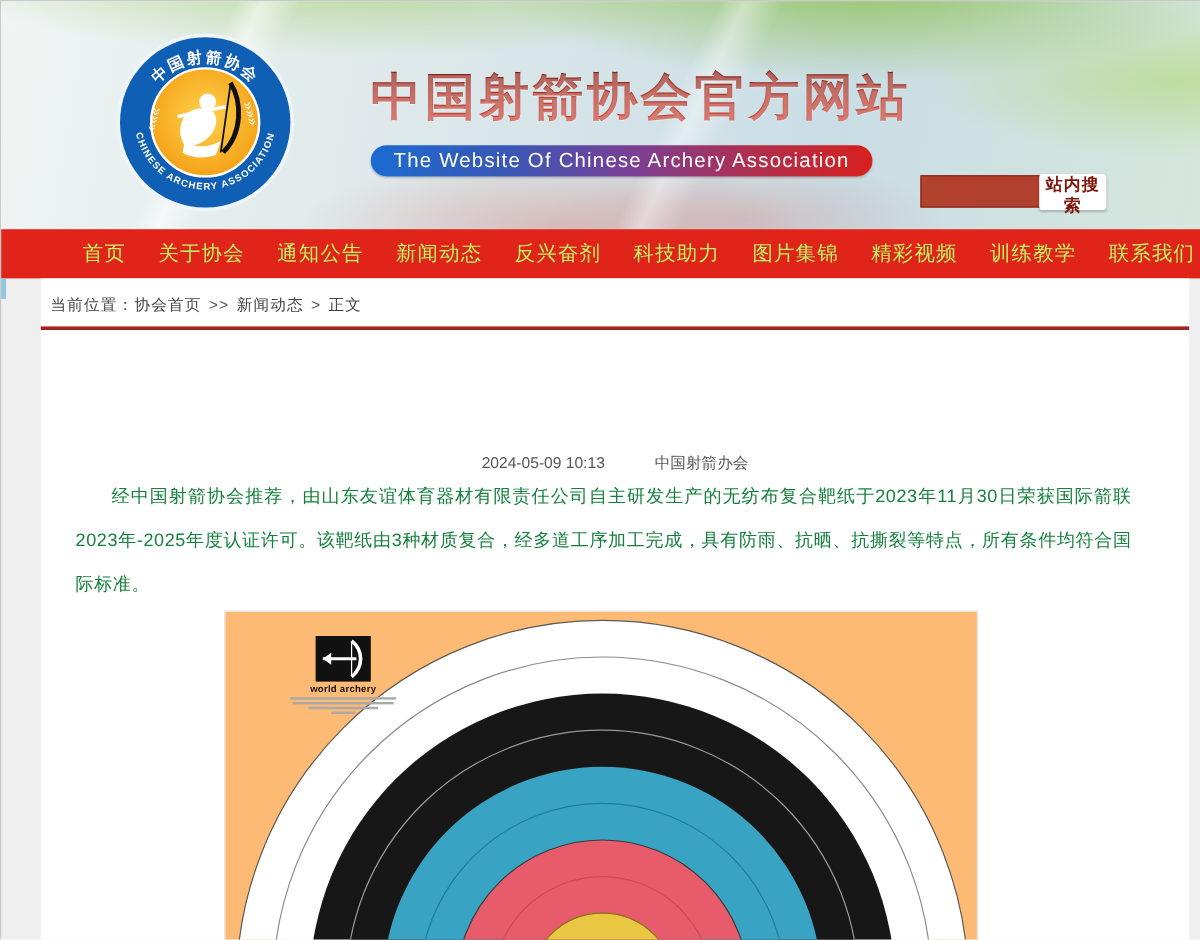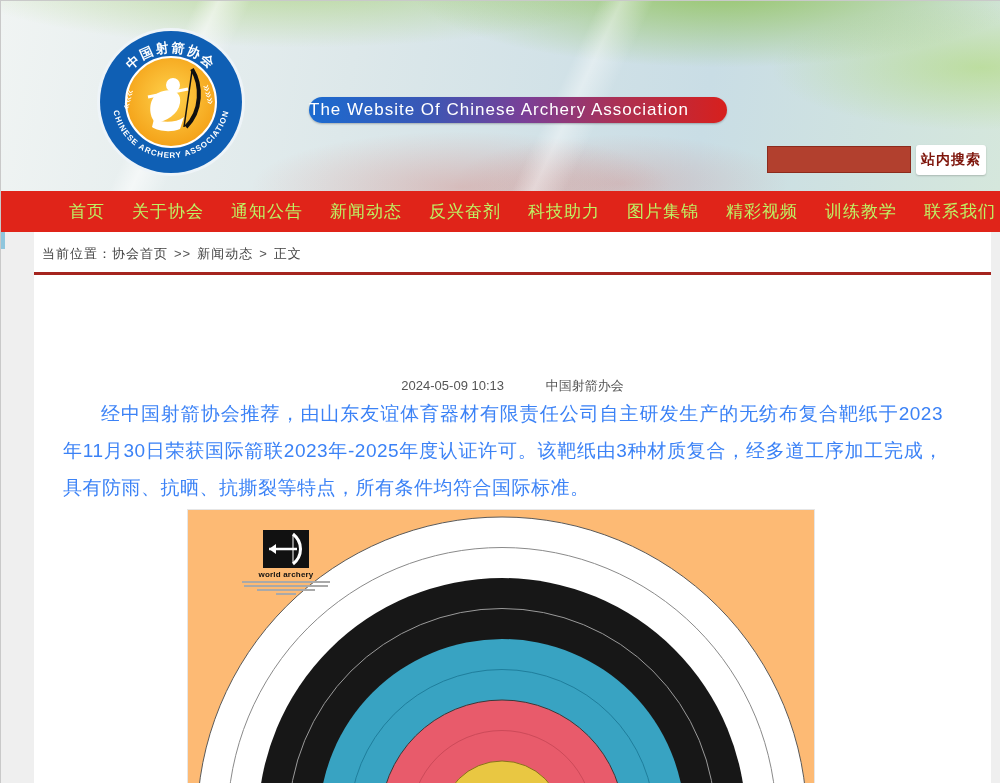--- a/index.html
+++ b/index.html
@@ -26,33 +26,33 @@
   }
   .badge { position:absolute; left:95px; top:26px; width:150px; height:150px; cursor:pointer; }
   .site-title {
     position:absolute; left:308px; top:52px; font-size:42px; font-weight:bold;
     letter-spacing:3px; color:#9c150c;
     background:linear-gradient(180deg,#7e1206 10%,#b1281b 55%,#c4372a 90%);
     -webkit-background-clip:text; background-clip:text; -webkit-text-fill-color:transparent;
     text-shadow:0 1px 1px rgba(255,255,255,.35);
   }
   .site-subtitle {
-    position:absolute; left:308px; top:96px; width:418px; height:26px; line-height:25px;
-    color:#ffffff; font-size:17px; letter-spacing:1px;
+    position:absolute; left:308px; top:120px; width:418px; height:26px; line-height:25px;
+    text-align:center; color:#ffffff; font-size:17px; letter-spacing:1px;
     border-radius:13px;
     background:linear-gradient(90deg,#1b6bd0 0%,#3a57b5 28%,#7b3f96 52%,#b02f4e 76%,#d7201d 100%);
     box-shadow:0 1px 2px rgba(0,0,0,.25);
   }
   .search-input {
     position:absolute; left:766px; top:145px; width:144px; height:27px;
     background:#b2402e; border:1px solid #8c2b1d; outline:none;
     color:#ffffff; font-size:13px; padding:0 6px;
   }
   .search-btn {
-    position:absolute; left:915px; top:144px; width:70px; height:30px;
+    position:absolute; left:865px; top:144px; width:56px; height:30px;
     background:#ffffff; border:none; border-radius:3px;
     color:#7e150b; font-size:14px; font-weight:bold; letter-spacing:1px;
     cursor:pointer; box-shadow:0 1px 2px rgba(0,0,0,.2);
   }
 
   
   .nav {
     position:absolute; left:0; top:190px; width:1000px; height:41px;
     background:#e02419; display:flex; align-items:center; padding-left:68px;
   }
@@ -78,21 +78,21 @@
     position:absolute; left:0; top:98px; width:957px; text-align:center;
     font-size:17px; font-weight:bold; color:#222; letter-spacing:1px;
   }
   .article-meta {
     position:absolute; left:0; top:133px; width:957px; text-align:center;
     font-size:13px; color:#555;margin-top:12px;
   }
   .article-meta .src { margin-left:38px; }
   .article-body {
     position:absolute; left:29px; top:163px; width:880px;
-    font-size:19px; color:#3b82f6; line-height:37px; text-align:justify;
+    font-size:15px; color:#15803d; line-height:37px; text-align:justify;
     text-indent:2em; letter-spacing:.5px;
   }
 
   
   .target-figure {
     position:absolute; left:153px; top:277px; width:628px; height:275px;
     background:#fdba74; border:1px solid #e6e6e6; border-bottom:none; overflow:hidden;
   }
   .target-figure svg.rings { position:absolute; left:0; top:0; }
   .wa-logo { position:absolute; left:50px; top:20px; width:96px; text-align:center; }
@@ -129,20 +129,21 @@
         <text x="98" y="86" font-size="12" fill="#ffffff" transform="rotate(75 120 78)">»»»</text>
         <path d="M 96,42 C 106,58 106,84 90,100" fill="none" stroke="#101010" stroke-width="4"></path>
         <path d="M 96,44 L 88,100" fill="none" stroke="#101010" stroke-width="1.5"></path>
         <circle cx="77" cy="58" r="7" fill="#ffffff"></circle>
         <path d="M 62,66 C 74,60 86,64 84,76 C 82,88 70,94 60,96 C 52,90 52,72 62,66 Z" fill="#ffffff"></path>
         <path d="M 58,92 C 66,96 80,96 88,90 L 84,102 C 74,106 62,104 56,100 Z" fill="#ffffff"></path>
         <path d="M 52,70 L 92,62" stroke="#ffffff" stroke-width="3"></path>
       </svg>
     </div>
 
+    <div class="site-title">中国射箭协会官方网站</div>
     <div class="site-subtitle">The Website Of Chinese Archery Association</div>
 
     <input class="search-input" type="text" value="" style="">
     <button class="search-btn">站内搜索</button>
   </div>
 
   <div class="nav">
     <span style="display:flex;align-items:center;">
         <a class="nav-item">首页</a>
         <a class="nav-item">关于协会</a>

